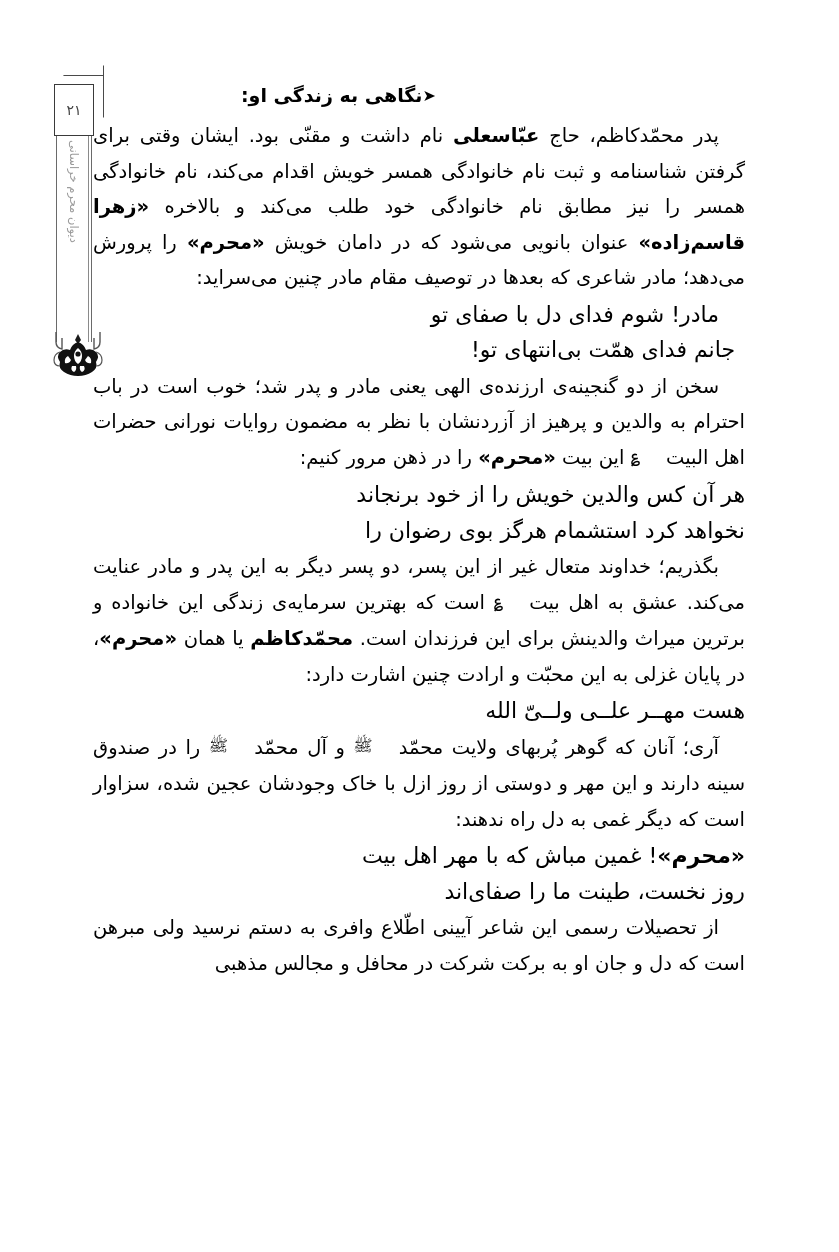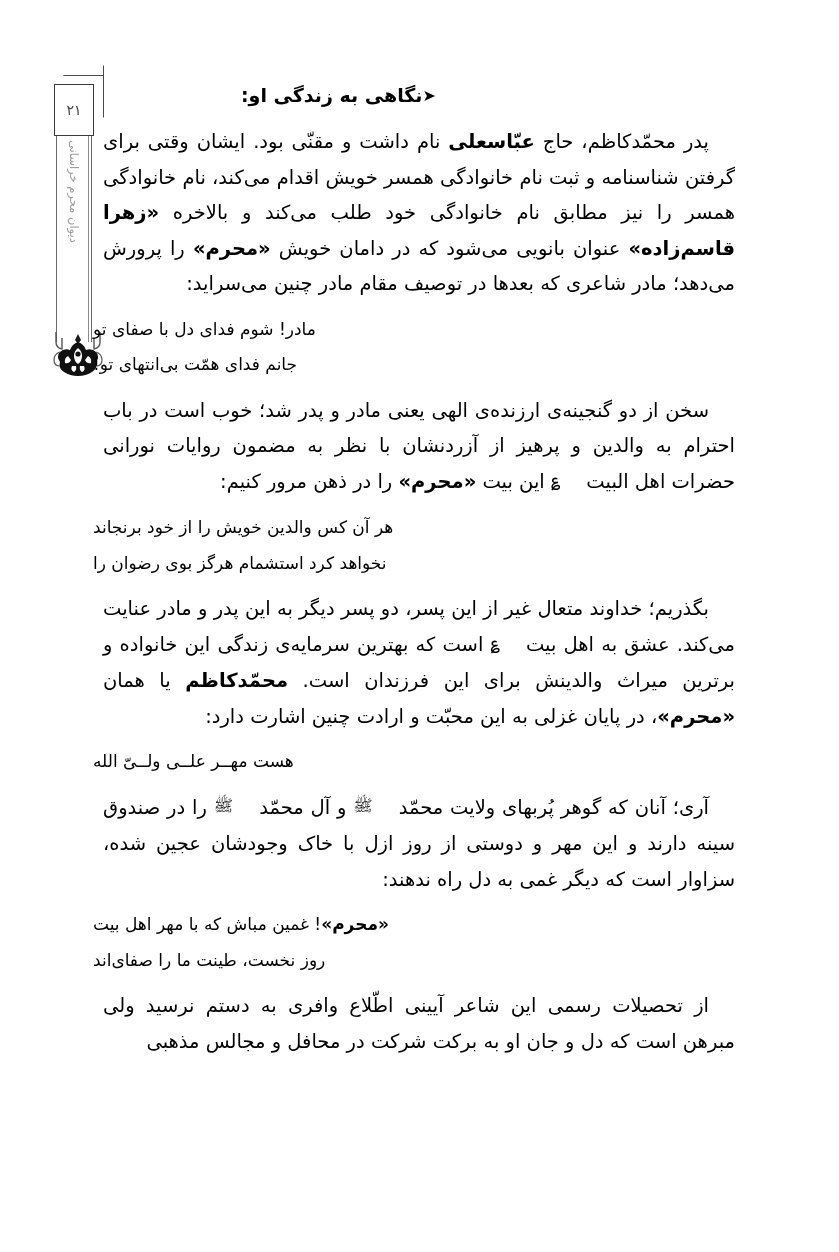--- a/index.html
+++ b/index.html
@@ -149,44 +149,44 @@
   .heading .arrow {
     display: inline-block;
     margin-right: 8px;
     font-size: 16px;
     transform: translateY(-1px);
   }
 
   p.para {
     font-size: 19.5px;
     line-height: 35.5px;
-    margin: 10px;
+    margin: 0;
     text-align: justify;
     text-align-last: right;
     text-indent: 26px;
     direction: rtl;
   }
 
   .b { font-weight: bold; }
 
   .honorific {
     font-size: 16px;
     display: inline-block;
     transform: translateY(-3px);
   }
 
   
   .verse {
     margin: 1px 0 1px 0;
     direction: rtl;
   }
   .verse .line {
-    font-size: 17px;
+    font-size: 22px;
     line-height: 35.5px;
-    text-align: left;
+    text-align: right;
     letter-spacing: 1.2px;
     white-space: nowrap;
   }
   .verse .line.tight {
     letter-spacing: 0.2px;
   }
   .verse .line.wide {
     letter-spacing: 3.2px;
   }
   .verse .line.shift-a { padding-right: 26px; }

